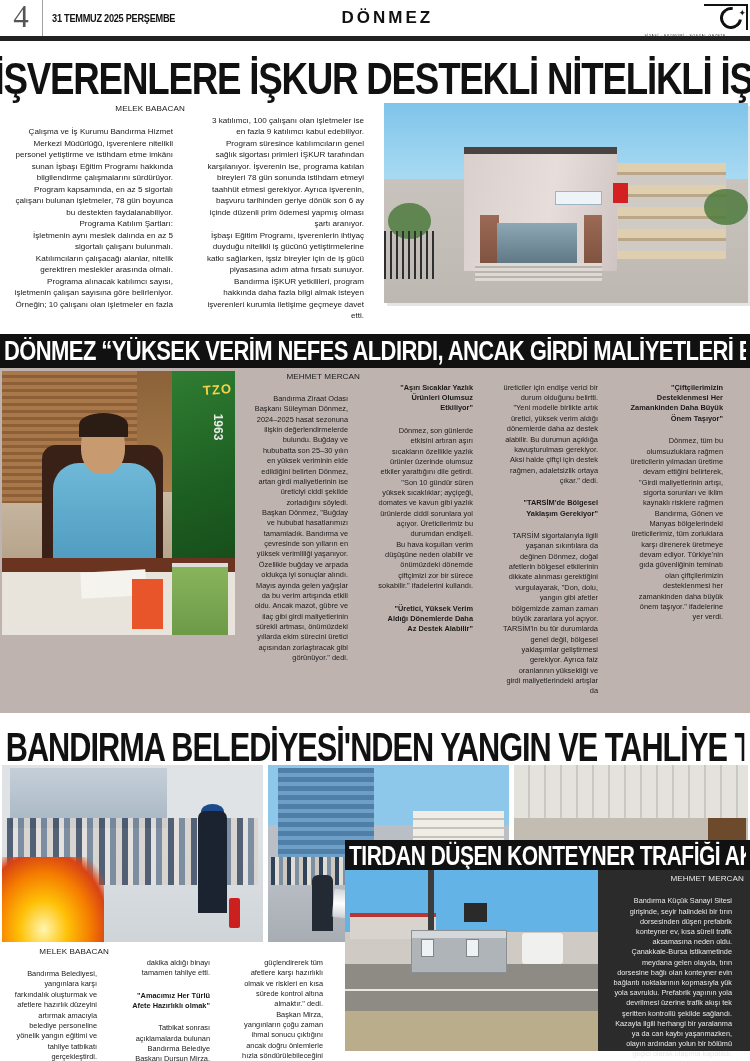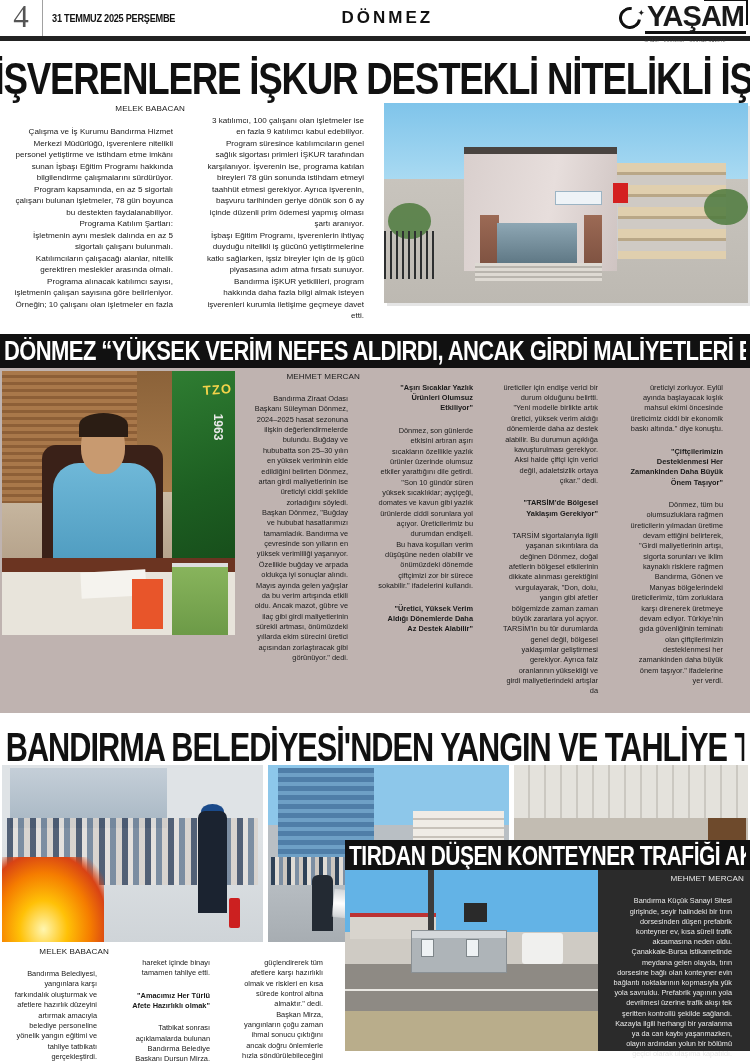--- a/index.html
+++ b/index.html
@@ -362,21 +362,20 @@
 <div class="page">
 
   <div class="masthead">
     <div class="page-num">4</div>
     <div class="mh-date">31 TEMMUZ 2025 PERŞEMBE</div>
     <div class="mh-section">DÖNMEZ</div>
     <div class="mh-logo">
       <div class="logo-wrap">
         <span class="logo-moon"></span>
         <span class="logo-star">✦</span>
-        <span class="logo-text">YAŞAM</span>
         <span class="logo-box"></span>
         <span class="logo-sub">SİYASİ · EKONOMİ · SOSYAL GAZETE</span>
       </div>
     </div>
   </div>
   <div class="mh-rule"></div>
 
   <div class="hl-band">
     <div class="headline h1">İŞVERENLERE İŞKUR DESTEKLİ NİTELİKLİ İŞ GÜCÜ İMKÂNI</div>
   </div>
@@ -431,27 +430,26 @@
       <p>Bandırma Ziraat Odası Başkanı Süleyman Dönmez, 2024–2025 hasat sezonuna ilişkin değerlendirmelerde bulundu. Buğday ve hububatta son 25–30 yılın en yüksek veriminin elde edildiğini belirten Dönmez, artan girdi maliyetlerinin ise üreticiyi ciddi şekilde zorladığını söyledi.<br>Başkan Dönmez, "Buğday ve hububat hasatlarımızı tamamladık. Bandırma ve çevresinde son yılların en yüksek verimliliği yaşanıyor. Özellikle buğday ve arpada oldukça iyi sonuçlar alındı. Mayıs ayında gelen yağışlar da bu verim artışında etkili oldu. Ancak mazot, gübre ve ilaç gibi girdi maliyetlerinin sürekli artması, önümüzdeki yıllarda ekim sürecini üretici açısından zorlaştıracak gibi görünüyor." dedi.</p>
     </div>
 
     <div class="col">
       <p class="sub">"Aşırı Sıcaklar Yazlık Ürünleri Olumsuz Etkiliyor"</p>
       <p>Dönmez, son günlerde etkisini artıran aşırı sıcakların özellikle yazlık ürünler üzerinde olumsuz etkiler yarattığını dile getirdi.<br>"Son 10 gündür süren yüksek sıcaklıklar; ayçiçeği, domates ve kavun gibi yazlık ürünlerde ciddi sorunlara yol açıyor. Üreticilerimiz bu durumdan endişeli.<br> Bu hava koşulları verim düşüşüne neden olabilir ve önümüzdeki dönemde çiftçimizi zor bir sürece sokabilir." ifadelerini kullandı.</p>
       <p class="sub">"Üretici, Yüksek Verim Aldığı Dönemlerde Daha Az Destek Alabilir"</p>
     </div>
 
     <div class="col">
-      <p>üreticiler için endişe verici bir durum olduğunu belirtti. "Yeni modelle birlikte artık üretici, yüksek verim aldığı dönemlerde daha az destek alabilir. Bu durumun açıklığa kavuşturulması gerekiyor. Aksi halde çiftçi için verici değil, adaletsizlik ortaya çıkar." dedi.</p>
+      <p>üreticiler için endişe verici bir durum olduğunu belirtti. "Yeni modelle birlikte artık üretici, yüksek verim aldığı dönemlerde daha az destek alabilir. Bu durumun açıklığa kavuşturulması gerekiyor. Aksi halde çiftçi için destek rağmen, adaletsizlik ortaya çıkar." dedi.</p>
       <p class="sub">"TARSİM'de Bölgesel Yaklaşım Gerekiyor"</p>
       <p>TARSİM sigortalarıyla ilgili yaşanan sıkıntılara da değinen Dönmez, doğal afetlerin bölgesel etkilerinin dikkate alınması gerektiğini vurgulayarak, "Don, dolu, yangın gibi afetler bölgemizde zaman zaman büyük zararlara yol açıyor.<br> TARSİM'in bu tür durumlarda genel değil, bölgesel yaklaşımlar geliştirmesi gerekiyor. Ayrıca faiz oranlarının yüksekliği ve girdi maliyetlerindeki artışlar da</p>
     </div>
 
     <div class="col">
-      <p>üreticiyi zorluyor. Eylül ayında başlayacak kışlık mahsul ekimi öncesinde üreticimiz ciddi bir ekonomik baskı altında." diye konuştu.</p>
       <p class="sub">"Çiftçilerimizin Desteklenmesi Her Zamankinden Daha Büyük Önem Taşıyor"</p>
       <p>Dönmez, tüm bu olumsuzluklara rağmen üreticilerin yılmadan üretime devam ettiğini belirterek, "Girdi maliyetlerinin artışı, sigorta sorunları ve iklim kaynaklı risklere rağmen Bandırma, Gönen ve Manyas bölgelerindeki üreticilerimiz, tüm zorluklara karşı direnerek üretmeye devam ediyor. Türkiye'nin gıda güvenliğinin teminatı olan çiftçilerimizin desteklenmesi her zamankinden daha büyük önem taşıyor." ifadelerine yer verdi.</p>
     </div>
   </div>
 
   <div class="hl-band">
     <div class="headline h3">BANDIRMA BELEDİYESİ'NDEN YANGIN VE TAHLİYE TATBİKATI</div>
   </div>
 
   <div class="a3-photos">
@@ -480,21 +478,21 @@
         <div class="ext"></div>
     </div>
   </div>
 
   <div class="a3-cols">
     <div class="col">
       <div class="byline">MELEK BABACAN</div>
       <p>Bandırma Belediyesi, yangınlara karşı farkındalık oluşturmak ve afetlere hazırlık düzeyini artırmak amacıyla belediye personeline yönelik yangın eğitimi ve tahliye tatbikatı gerçekleştirdi.<br>Afet İşleri Müdürlüğü tarafından organize edilen etkinlik, son dönemde ülke genelinde yaşanan yangınlara dikkat çekmek ve personelin olası afet durumlarında nasıl hareket edeceğine dair bilinç oluşturmak amacıyla düzenlendi. Belediye binasında gerçekleşen tatbikat kapsamında, alarmın çalmasının ardından tüm personel yalnızca 3</p>
     </div>
     <div class="col">
-      <p>hareket içinde binayı tamamen tahliye etti.</p>
+      <p>dakika aldığı binayı tamamen tahliye etti.</p>
       <p class="sub">"Amacımız Her Türlü Afete Hazırlıklı olmak"</p>
       <p>Tatbikat sonrası açıklamalarda bulunan Bandırma Belediye Başkanı Dursun Mirza, afet bilincinin sadece yangınla sınırlı olmadığını vurgulayarak, "Afet dendiğinde akla sadece yangın değil; deprem, sel ve diğer doğal felaketler de geliyor. Bu bilinçle hareket ediyor ve çalışmalarımızı buna göre planlıyoruz. Sanayi girişinde kurduğumuz Afet Koordinasyon Merkezi ile konteyner alanları, toplanma noktaları ve eğitim merkezleri oluşturuyoruz. Amacımız, ekiplerimizi</p>
     </div>
     <div class="col">
       <p>güçlendirerek tüm afetlere karşı hazırlıklı olmak ve riskleri en kısa sürede kontrol altına almaktır." dedi.<br>Başkan Mirza, yangınların çoğu zaman ihmal sonucu çıktığını ancak doğru önlemlerle hızla söndürülebileceğini belirtti. Belediye olarak her alanda güvenliğin sağlanmasına büyük önem verdiklerini ifade ederek, tatbikatta personelin gösterdiği hızlı ve organize tahliye performansından duyduğu memnuniyeti dile getirdi.<br>Tatbikata katılan tüm personele teşekkür eden Mirza, afet farkındalığına yönelik eğitim ve uygulamaların düzenli olarak devam edeceğini söyledi.</p>
     </div>
   </div>
 
   <div class="a4">
     <div class="a4-band">

